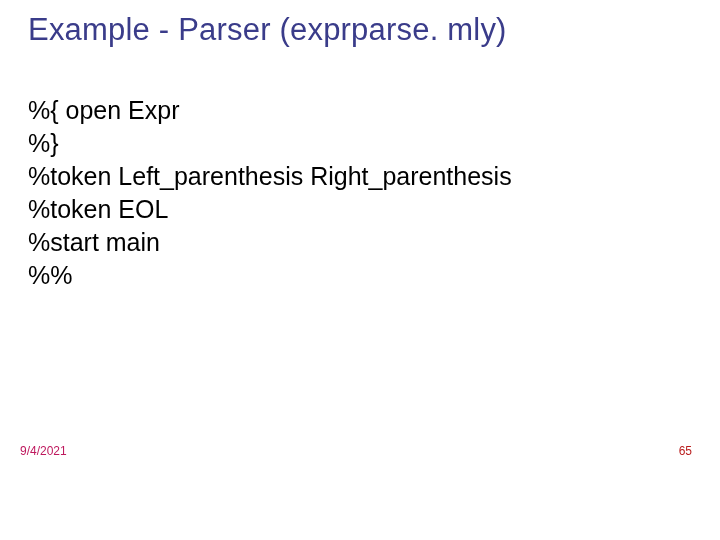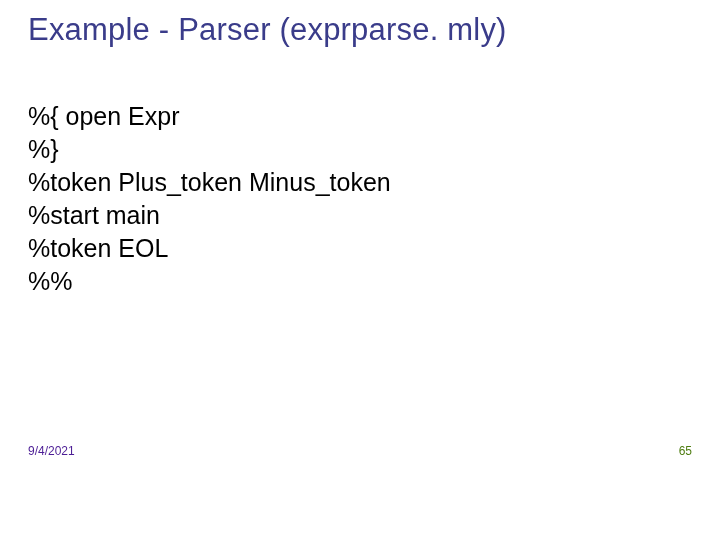--- a/index.html
+++ b/index.html
@@ -22,54 +22,54 @@
     left: 28px;
     top: 12px;
     font-size: 31px;
     color: #3a3c8a;
     font-weight: 400;
     letter-spacing: 0.2px;
   }
   .body {
     position: absolute;
     left: 28px;
-    top: 100px;
+    top: 94px;
     font-size: 25px;
     color: #000000;
     line-height: 1.32;
     font-weight: 400;
   }
   .body .line {
     white-space: pre;
   }
   .footer-left {
     position: absolute;
-    left: 28px;
+    left: 20px;
     bottom: 18px;
     font-size: 12px;
-    color: #4c1d95;
+    color: #be185d;
   }
   .footer-right {
     position: absolute;
     right: 28px;
     bottom: 18px;
     font-size: 12px;
-    color: #4d7c0f;
+    color: #b91c1c;
   }
 </style>
 </head>
 <body>
 
 <div class="slide">
   <div class="title">Example - Parser (exprparse. mly)</div>
 
   <div class="body">
     <div class="line">%{ open Expr</div>
     <div class="line">%}</div>
-    <div class="line">%token Plus_token Minus_token</div>
+    <div class="line">%token Left_parenthesis Right_parenthesis</div>
+    <div class="line">%token EOL</div>
     <div class="line">%start main</div>
-    <div class="line">%token EOL</div>
     <div class="line">%%</div>
   </div>
 
   <div class="footer-left">9/4/2021</div>
   <div class="footer-right">65</div>
 </div>
 
 </body></html>

